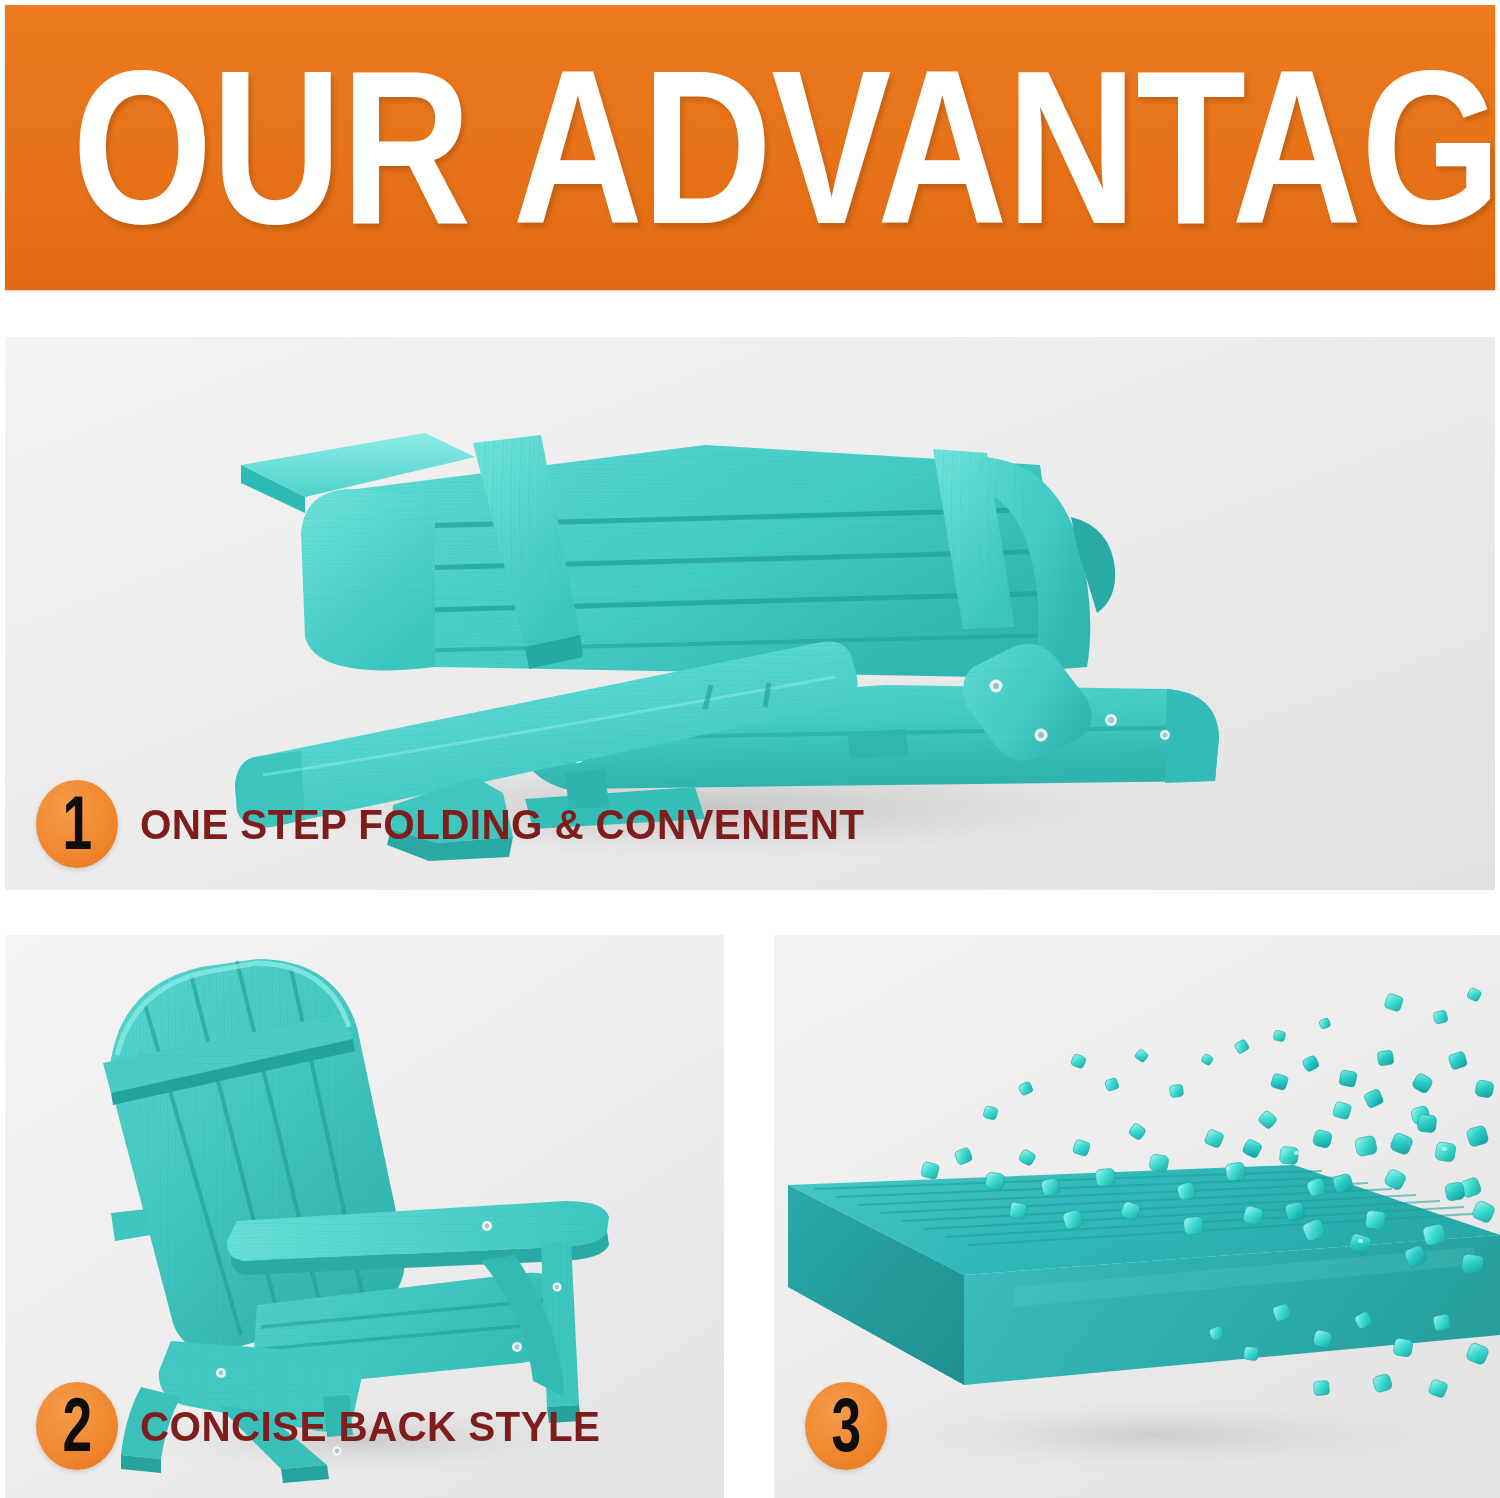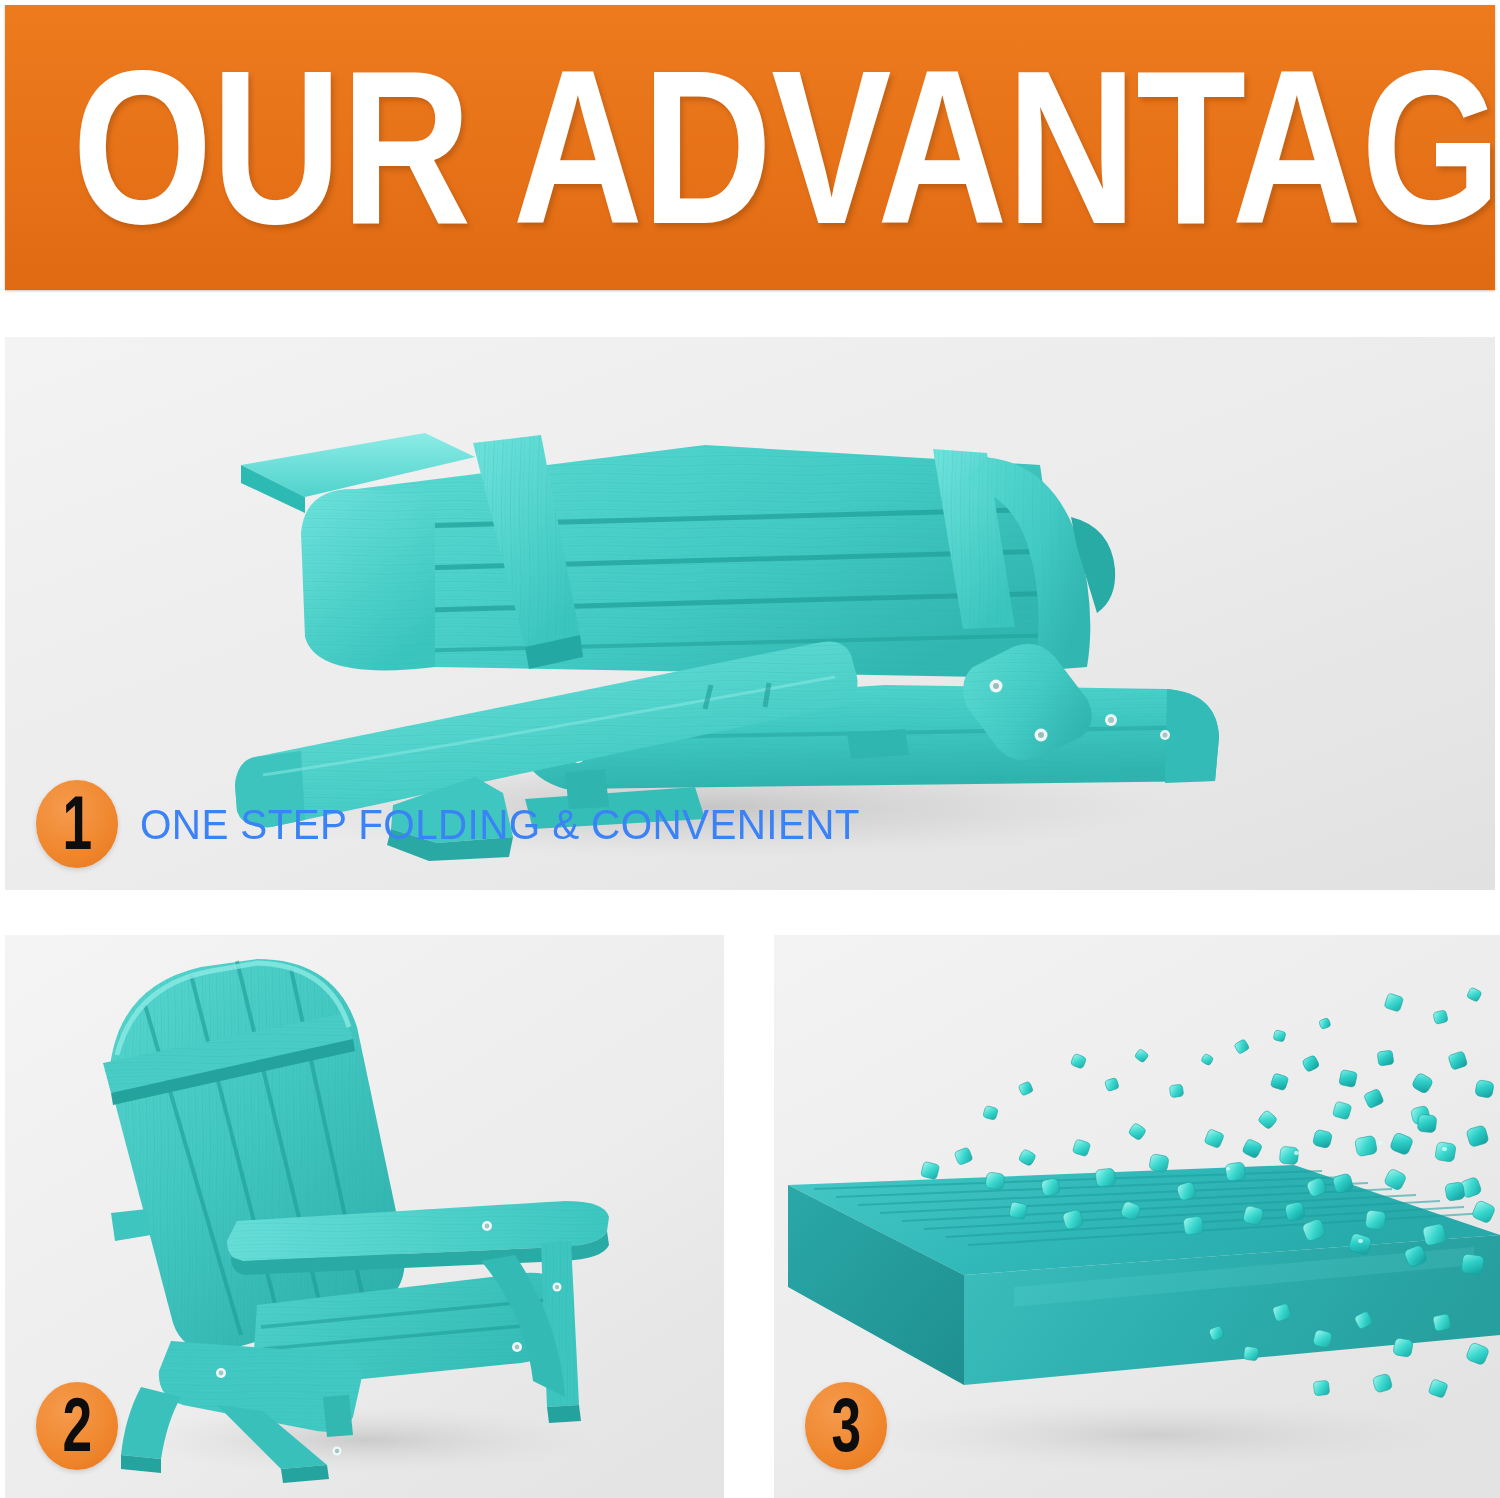--- a/index.html
+++ b/index.html
@@ -108,23 +108,23 @@
     text-align: center;
     flex: 0 0 auto;
     box-shadow: 0 2px 5px rgba(0,0,0,0.14);
   }
   .badge span {
     display: inline-block;
     transform: scaleX(0.86) scaleY(1.22);
   }
   .caption-text {
     margin-left: 22px;
-    color: #3b82f6;
+    color: #7f1d1d;
     font-family: "Liberation Sans", sans-serif;
-    font-weight: normal;
+    font-weight: bold;
     font-size: 43px;
     letter-spacing: 0.4px;
     white-space: nowrap;
   }
   .caption-text span {
     display: inline-block;
     transform: scaleX(0.94);
     transform-origin: left center;
   }
 </style>
@@ -536,19 +536,22 @@
   </div>
   <div class="caption-text">
     <span>ONE STEP FOLDING &amp; CONVENIENT</span>
   </div>
 </div>
 
 <div class="caption" id="caption-2">
   <div class="badge">
     <span>2</span>
   </div>
+  <div class="caption-text">
+    <span>CONCISE BACK STYLE</span>
+  </div>
 </div>
 
 <div class="caption" id="caption-3">
   <div class="badge">
     <span>3</span>
   </div>
 </div>
 
 </body></html>

